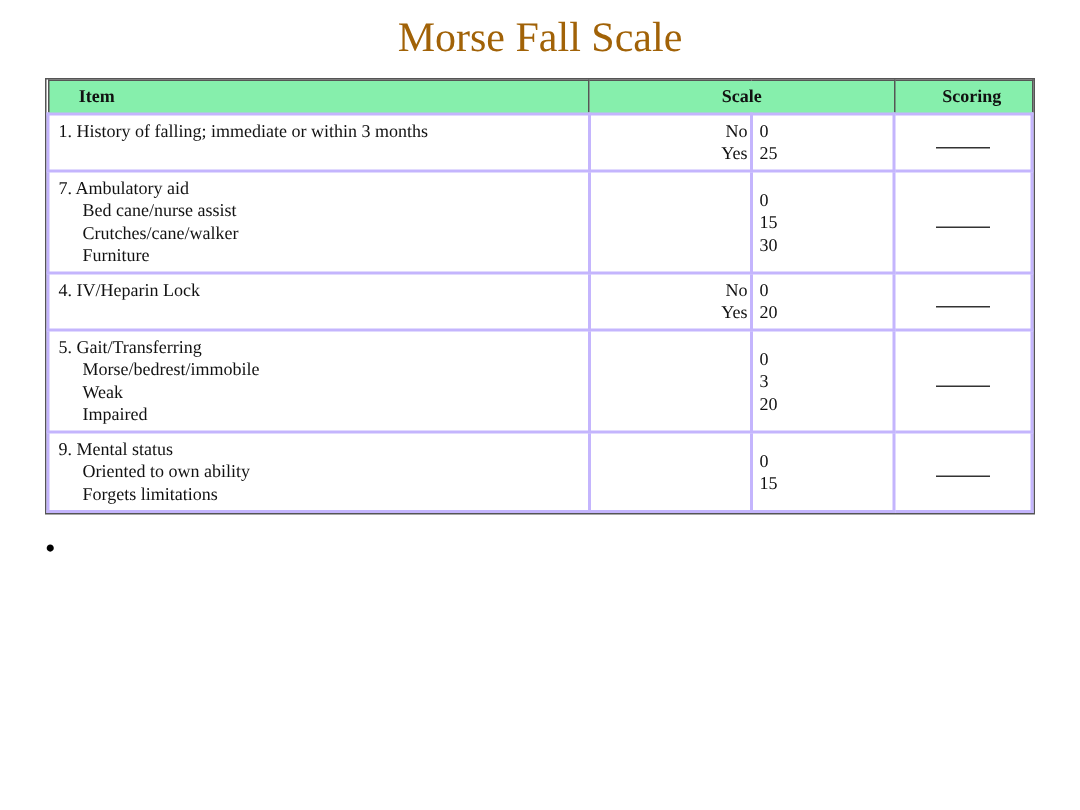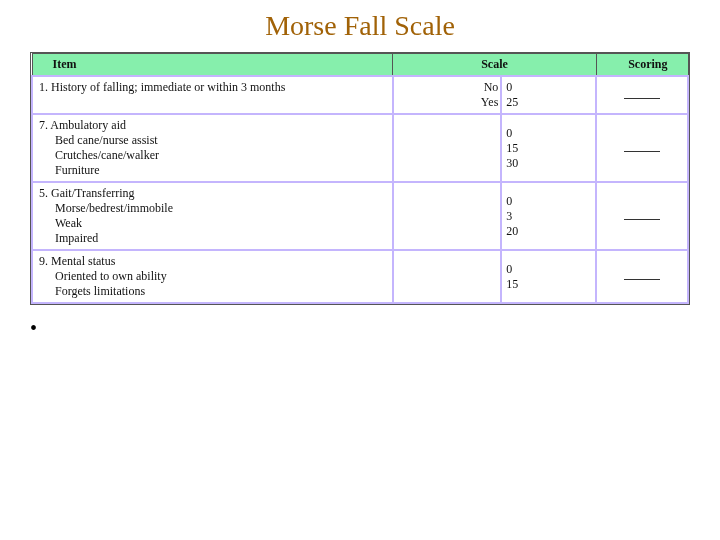--- a/index.html
+++ b/index.html
@@ -104,20 +104,32 @@
             <div></div>
           </td>
           <td style="text-align: left; padding-left: 4px; vertical-align: middle;">
             <div>0</div>
             <div>15</div>
             <div>30</div>
           </td>
           <td style="text-align: center; vertical-align: middle;"><span class="score-line"></span></td>
         </tr>
         <tr>
+          <td><span>4. IV/Heparin Lock</span></td>
+          <td style="text-align: right; padding-right: 2px; vertical-align: middle;">
+            <div>No</div>
+            <div>Yes</div>
+          </td>
+          <td style="text-align: left; padding-left: 4px; vertical-align: middle;">
+            <div>0</div>
+            <div>20</div>
+          </td>
+          <td style="text-align: center; vertical-align: middle;"><span class="score-line"></span></td>
+        </tr>
+        <tr>
           <td><span>5. Gait/Transferring</span><br><span class="sub-item">Morse/bedrest/immobile</span><br><span class="sub-item">Weak</span><br><span class="sub-item">Impaired</span></td>
           <td style="text-align: right; padding-right: 2px; vertical-align: middle;">
             <div></div>
             <div></div>
             <div></div>
           </td>
           <td style="text-align: left; padding-left: 4px; vertical-align: middle;">
             <div>0</div>
             <div>3</div>
             <div>20</div>

